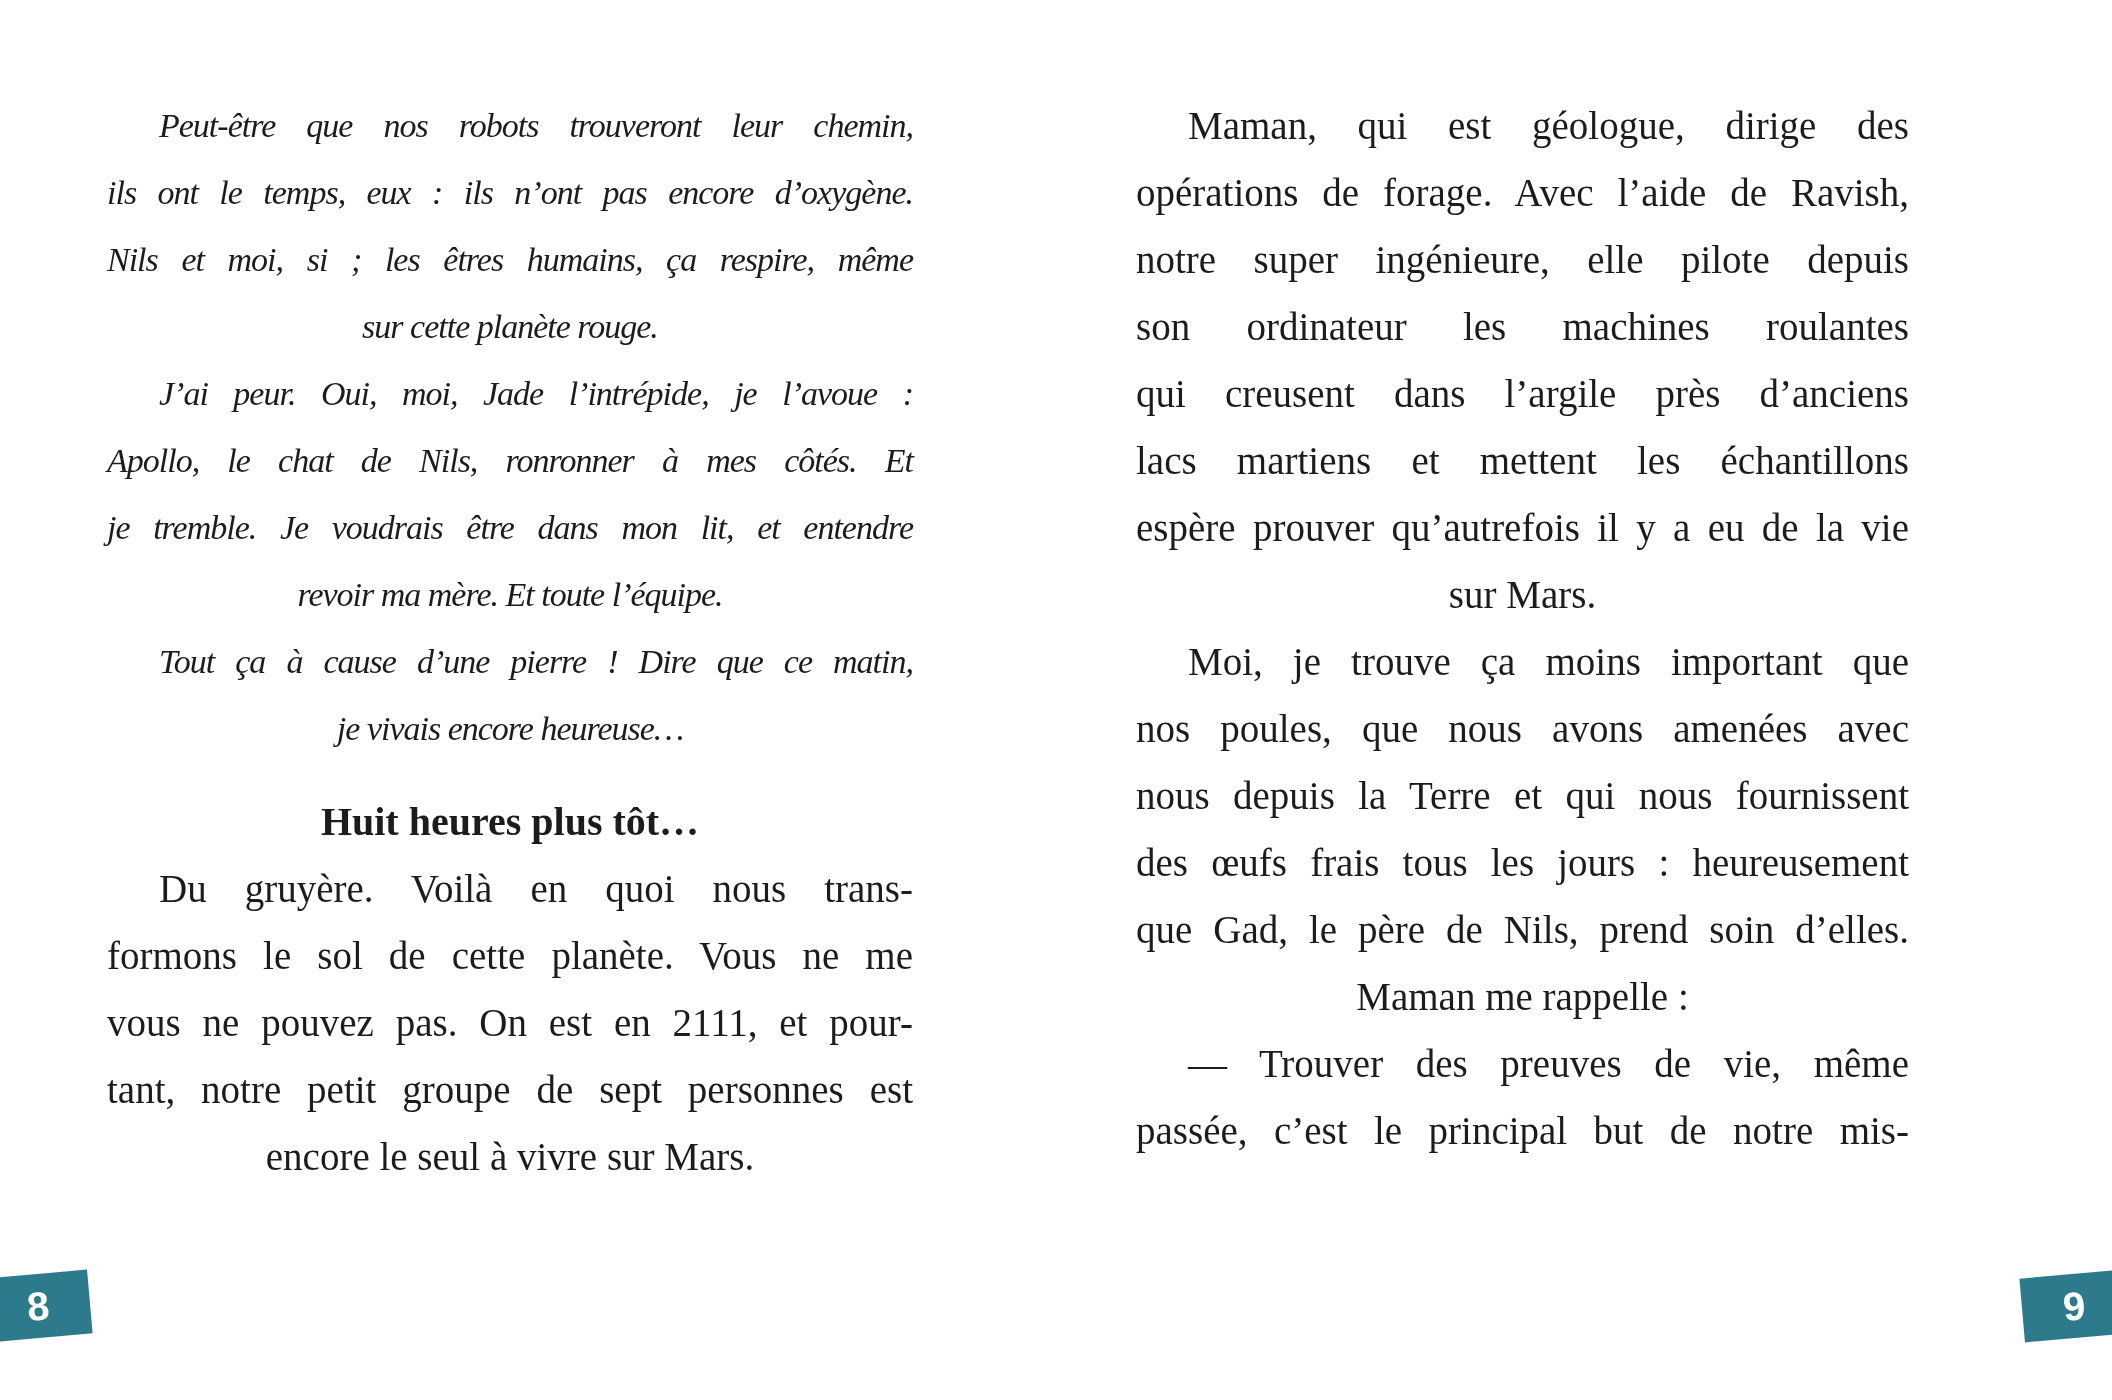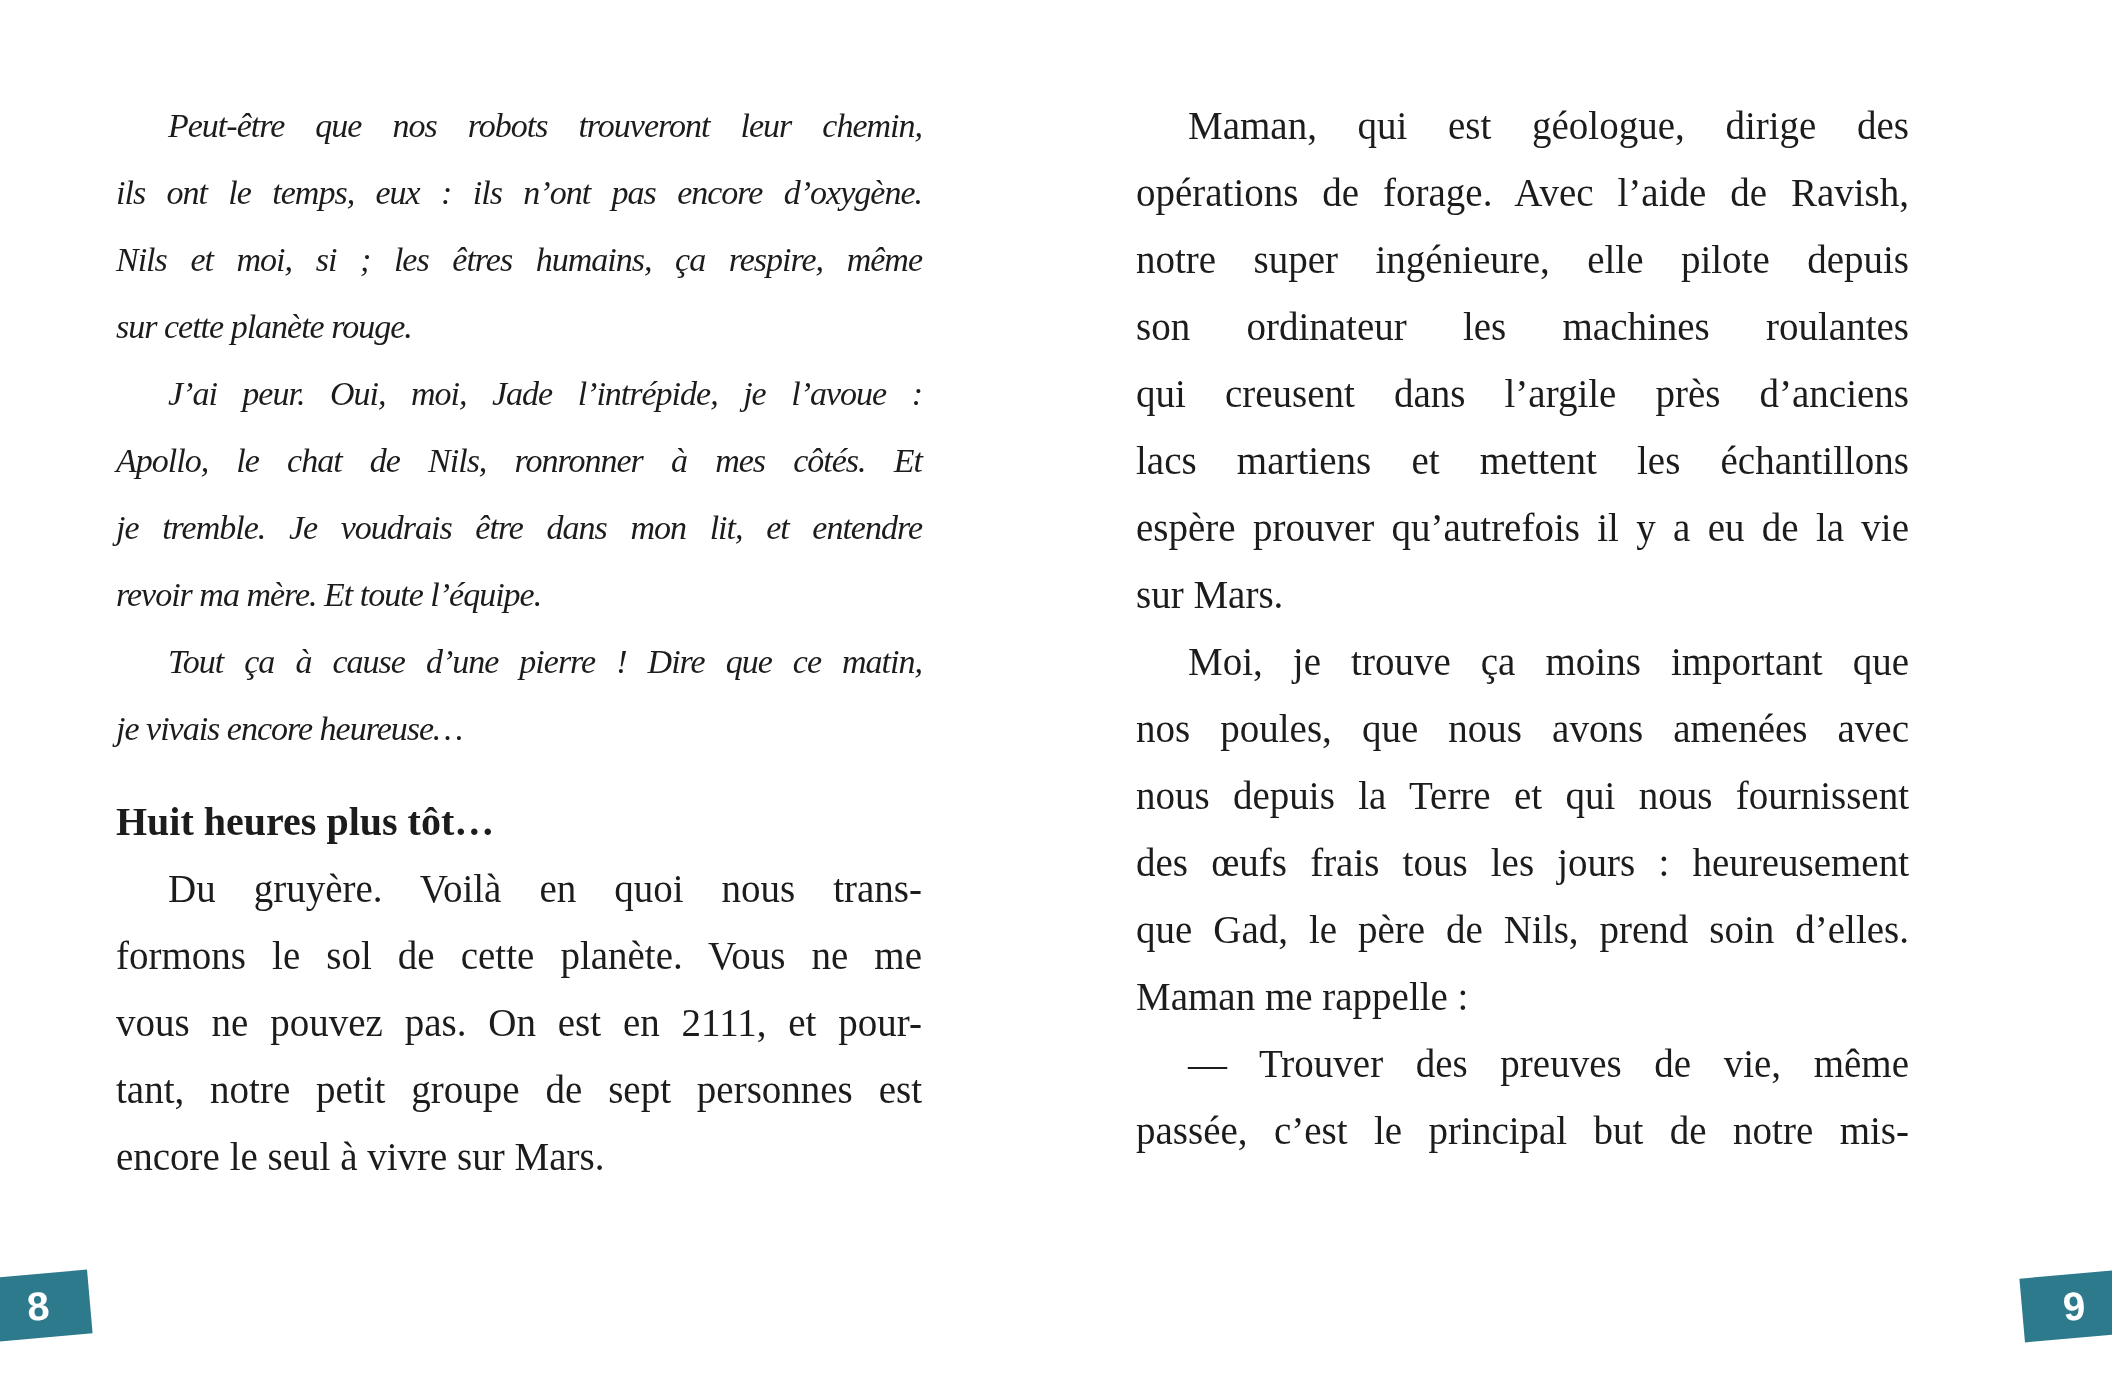--- a/index.html
+++ b/index.html
@@ -13,32 +13,32 @@
     height: 1400px;
     overflow: hidden;
     font-family: "Liberation Serif", serif;
     color: var(--text-color, #1c1c1c);
   }
   .page-column {
     position: absolute;
     top: 92px;
   }
   .page-column.left {
-    left: 116px;
+    left: 107px;
     width: 806px;
   }
   .page-column.right {
     left: 1136px;
     width: 773px;
   }
   .para { margin: 0; }
   .line {
     font-size: 39px;
     line-height: 67px;
-    text-align: left;
+    text-align: center;
     white-space: normal;
   }
   .line.just {
     text-align: justify;
     text-align-last: justify;
   }
   .line.indent {
     text-indent: 52px;
   }
   .para.italic .line {

